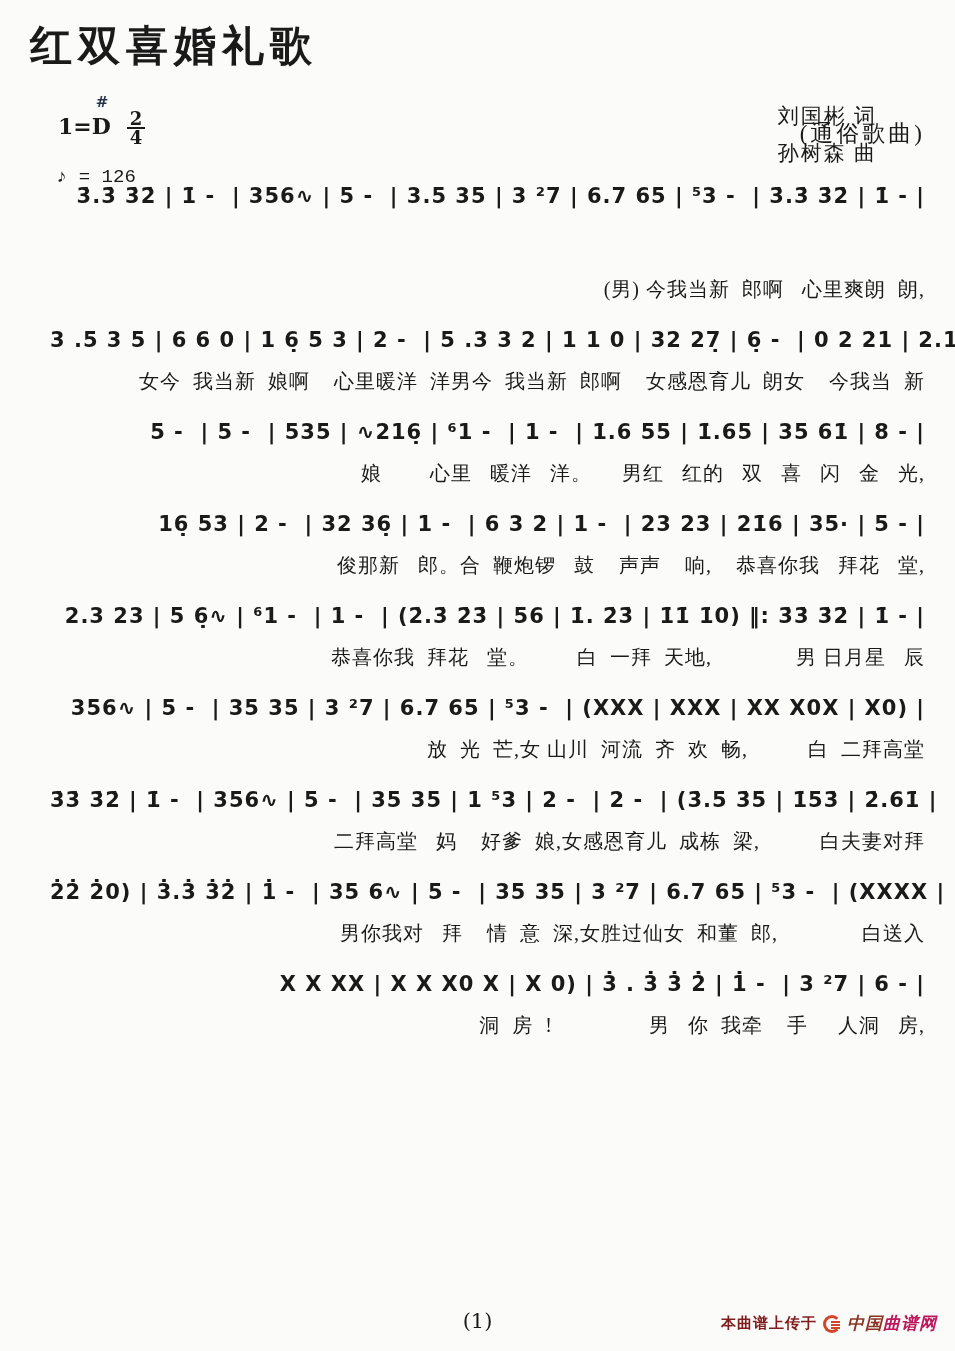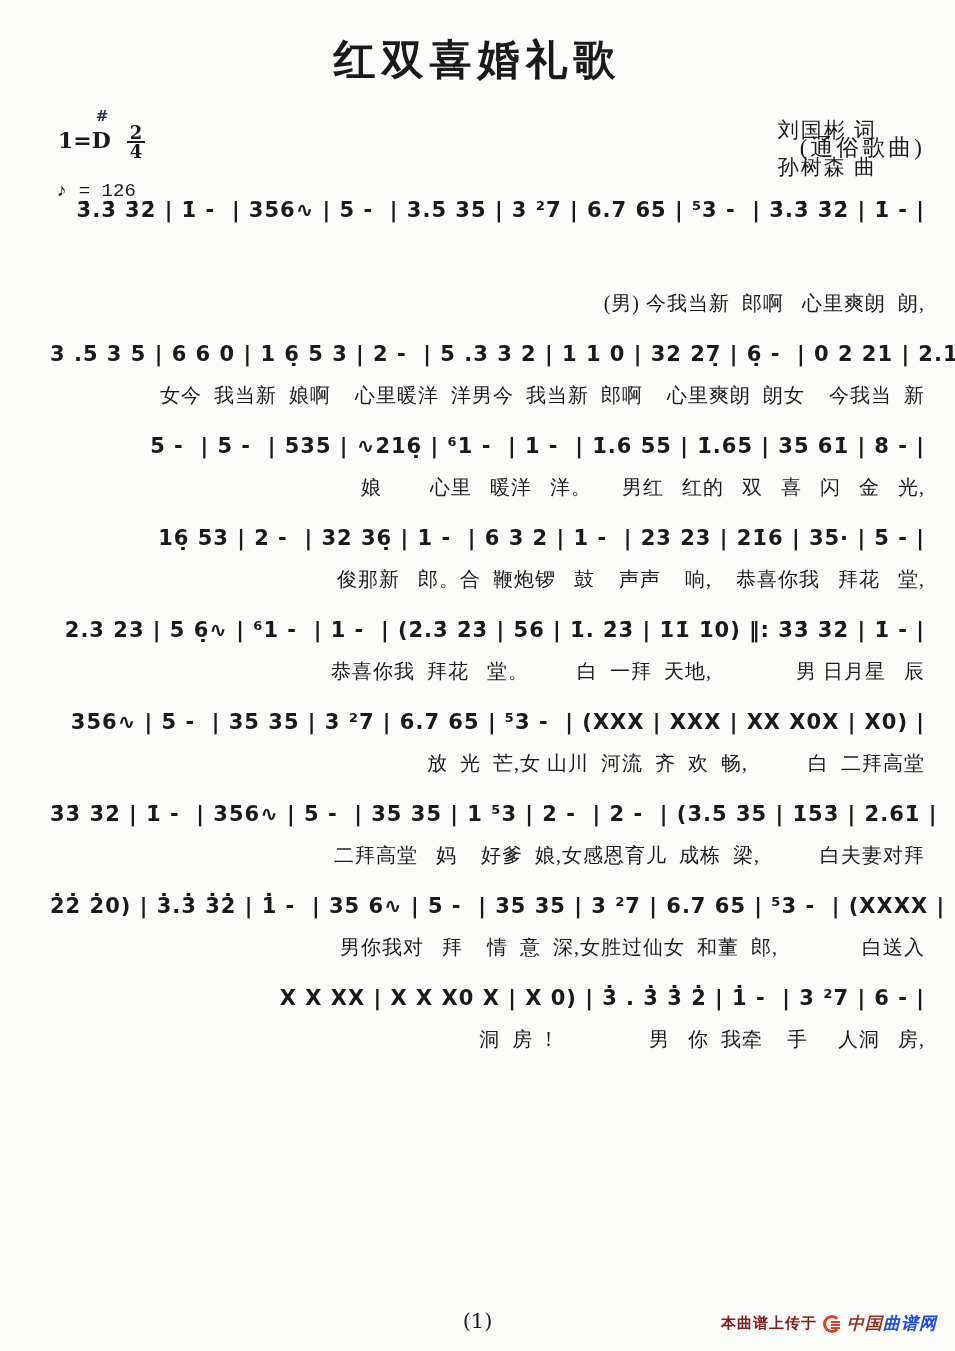--- a/index.html
+++ b/index.html
@@ -8,25 +8,24 @@
     background:#fbfbfa;
     font-family:"Liberation Serif","DejaVu Serif",serif;
     color:#1a1a1a;
     overflow:hidden;
     position:relative;
   }
   .page{padding:18px 30px 0 30px;}
 
   
   .title{
-    text-align:center;
+    text-align:left;
     font-size:42px;
     font-weight:bold;
     letter-spacing:6px;
-    margin-top:14px;
   }
   .subhead-row{position:relative;height:92px;margin-top:6px;}
   .subtitle{
     position:absolute;left:0;right:0;top:38px;
     text-align:right;font-size:23px;letter-spacing:3px;
   }
   .credits{
     position:absolute;right:48px;top:18px;
     font-size:21px;line-height:37px;text-align:left;letter-spacing:2px;
   }
@@ -92,21 +91,21 @@
     box-sizing:border-box;position:relative;
   }
   .logo-mark::after{
     content:"";position:absolute;left:5px;top:3px;width:9px;height:2px;
     background:#d2442c;box-shadow:0 3px 0 #d2442c,0 6px 0 #d2442c;
   }
   .site-name{
     font-weight:bold;font-style:italic;font-size:17px;
     color:#8a3524;letter-spacing:1px;
   }
-  .site-name .lite{color:#1d4ed8;}
+  .site-name .lite{color:#be185d;}
 </style>
 </head>
 <body>
 
 <div class="page">
 
   <div class="title">红双喜婚礼歌</div>
 
   <div class="subhead-row">
     <div class="keysig"><span>1=</span><span class="kd"><span class="sharp">#</span><span>D</span></span><span class="frac">
@@ -124,21 +123,21 @@
   <div class="score">
       <div class="system">
         <div class="notes">3̇.3̇ 3̇2̇ | 1̇ -  | 356∿ | 5 -  | 3.5 35 | 3 ²7 | 6.7 65 | ⁵3 -  | 3̇.3̇ 3̇2̇ | 1̇ - |</div>
         <div class="lyrics"></div>
       </div>
       <div class="system">
         <div class="lyrics">(男) 今我当新  郎啊   心里爽朗  朗,</div>
       </div>
       <div class="system">
         <div class="notes">3 .5 3 5 | 6 6 0 | 1 6̣ 5 3 | 2 -  | 5 .3 3 2 | 1 1 0 | 32 27̣ | 6̣ -  | 0 2 21 | 2.1 26 |</div>
-        <div class="lyrics">女今  我当新  娘啊    心里暖洋  洋男今  我当新  郎啊    心里爽朗  朗女    今我当  新</div>
+        <div class="lyrics">女今  我当新  娘啊    心里暖洋  洋男今  我当新  郎啊    女感恩育儿  朗女    今我当  新</div>
       </div>
       <div class="system">
         <div class="notes">5 -  | 5 -  | 535 | ∿216̣ | ⁶1 -  | 1 -  | 1̇.6 55 | 1̇.65 | 35 61̇ | 8 - |</div>
         <div class="lyrics">娘        心里   暖洋   洋。     男红   红的   双   喜   闪   金   光,</div>
       </div>
       <div class="system">
         <div class="notes">16̣ 53 | 2 -  | 32 36̣ | 1 -  | 6 3 2 | 1 -  | 23 23 | 21̇6 | 35· | 5 - |</div>
         <div class="lyrics">俊那新   郎。合  鞭炮锣   鼓    声声    响,    恭喜你我   拜花   堂,</div>
       </div>
       <div class="system">

